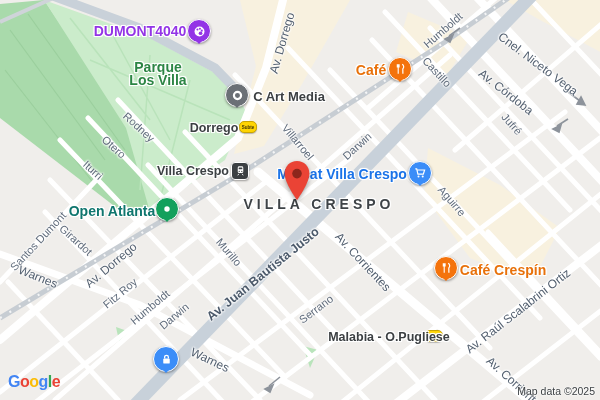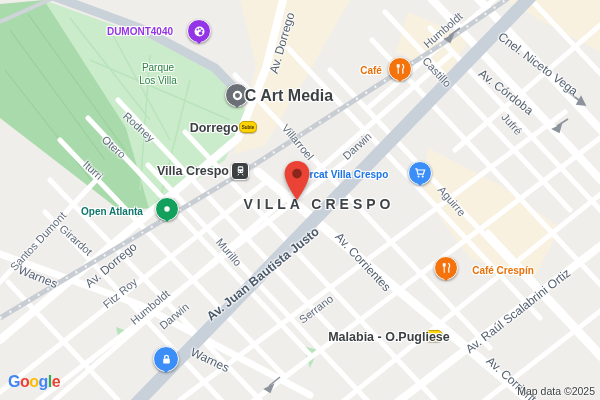--- a/index.html
+++ b/index.html
@@ -6,27 +6,27 @@
   #map{position:relative;width:600px;height:400px;overflow:hidden;
        font-family:"Liberation Sans",sans-serif;background:#f0eeeb;}
   #base{position:absolute;left:0;top:0;}
   
   .st{position:absolute;white-space:nowrap;font-size:11px;color:#5f6b7b;
       transform:translate(-50%,-50%) rotate(var(--r,0deg));
       text-shadow:-1px 0 2px #fff,1px 0 2px #fff,0 -1px 2px #fff,0 1px 2px #fff;}
   .av{font-size:12px;color:#525f6f;}
   .avbig{font-size:12.5px;font-weight:bold;color:#4c5a6b;}
   
-  .poi-lbl{position:absolute;white-space:nowrap;font-size:10px;font-weight:bold;
+  .poi-lbl{position:absolute;white-space:nowrap;font-size:14px;font-weight:bold;
       transform:translate(-50%,-50%);
       text-shadow:-1px -1px 0 #fff,1px -1px 0 #fff,-1px 1px 0 #fff,1px 1px 0 #fff,0 0 3px #fff;}
   .orange-t{color:#e8710a}.blue-t{color:#1a73e8}.green-t{color:#0f766e}
   .purple-t{color:#9334e6}.dark-t{color:#3c4043;font-weight:bold;font-size:12.5px}
   .teal-t{color:#0c828c;font-weight:bold}
-  .park-t{color:#2c8544;font-weight:normal}
+  .park-t{color:#2c8544;font-weight:bold}
   .big-hood{position:absolute;transform:translate(-50%,-50%);font-size:14px;font-weight:bold;
       letter-spacing:4px;color:#3e4347;white-space:nowrap;
       text-shadow:-1px -1px 0 #fff,1px -1px 0 #fff,-1px 1px 0 #fff,1px 1px 0 #fff,0 0 3px #fff;}
   
   .poi-ico{position:absolute;width:22px;height:22px;border-radius:50%;
       transform:translate(-50%,-50%);background:var(--c);border:1.5px solid #fff;
       box-shadow:0 1px 2.5px rgba(0,0,0,.4);display:flex;align-items:center;justify-content:center;}
   .poi-ico::after{content:"";position:absolute;left:50%;bottom:-6px;transform:translateX(-50%);
       border:4px solid transparent;border-top:4px solid var(--c);}
   .sq-ico{position:absolute;width:16px;height:16px;border-radius:4px;background:#3c4043;
@@ -180,21 +180,21 @@
         <circle cx="7" cy="7.6" r="1.7" fill="#9334e6"></circle>
     </svg>
   </div>
   <div class="poi-lbl purple-t" style="left:140px;top:31px">DUMONT4040</div>
 
   <div class="poi-ico" style="--c:#6b7076;left:237px;top:95px">
     <svg width="13" height="13" viewBox="0 0 12 12">
       <circle cx="6" cy="6" r="3.3" fill="none" stroke="#fff" stroke-width="2"></circle>
     </svg>
   </div>
-  <div class="poi-lbl dark-t" style="left:289px;top:96px;font-size:16px">C Art Media</div>
+  <div class="poi-lbl dark-t" style="left:289px;top:96px;font-size:13px">C Art Media</div>
 
   <div class="poi-ico" style="--c:#f4730c;left:400px;top:69px">
     <svg width="12" height="12" viewBox="0 0 12 12">
       <path d="M3.3 1.2v3.2M5.1 1.2v3.2M4.2 1.2v9.6" stroke="#fff" stroke-width="1.1" fill="none"></path>
       <path d="M8.2 1.2c1.7.9 2 3.4.6 4.7l.1 4.9" stroke="#fff" stroke-width="1.2" fill="none"></path>
     </svg>
   </div>
   <div class="poi-lbl orange-t" style="left:371px;top:70px">Café</div>
 
   <div class="subte" style="left:248px;top:127px">

